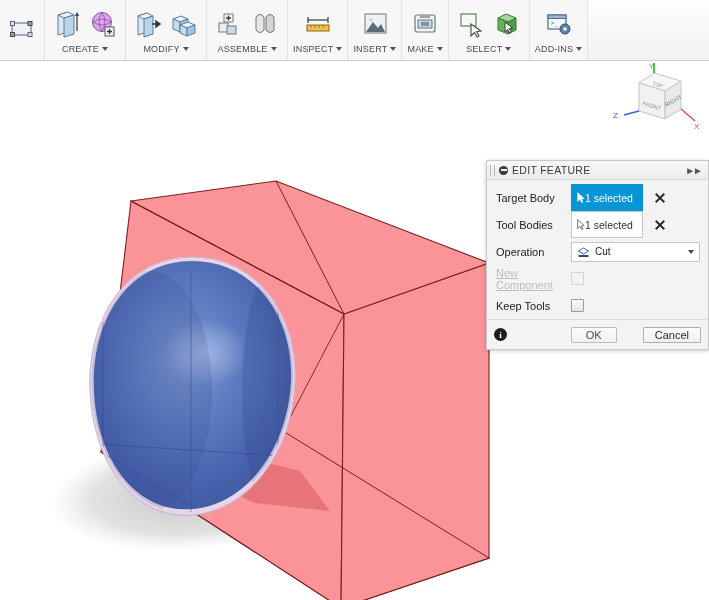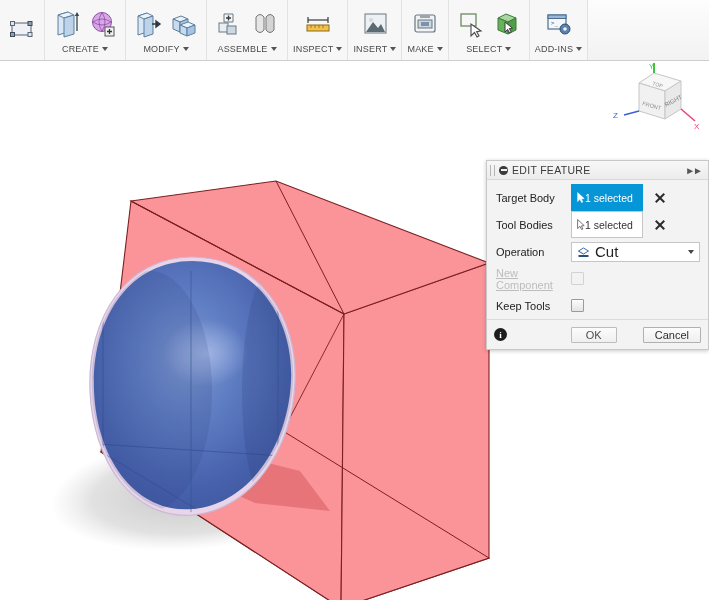--- a/index.html
+++ b/index.html
@@ -97,21 +97,21 @@
   }
   .xbtn::before,.xbtn::after{
     content:"";position:absolute;left:1px;top:6px;width:12px;height:2px;background:#2b2b2b;
   }
   .xbtn::before{transform:rotate(45deg);}
   .xbtn::after{transform:rotate(-45deg);}
 
   .ddown{
     flex:1;height:20px;border:1px solid #c6c6c6;background:#ffffff;
     display:flex;align-items:center;gap:5px;padding:0 5px;box-sizing:border-box;
-    font-size:15px;color:#222;
+    font-size:10px;color:#222;
   }
   .ddown .dd-caret{margin-left:auto;width:0;height:0;
     border-left:3.5px solid transparent;border-right:3.5px solid transparent;border-top:4px solid #444;}
 
   .chk{
     width:13px;height:13px;border:1px solid #9a9a9a;background:linear-gradient(#fcfcfc,#e4e4e4);
     box-sizing:border-box;border-radius:1px;
   }
   .chk.dis{border-color:#d2d2d2;background:#f2f2f2;}
 

